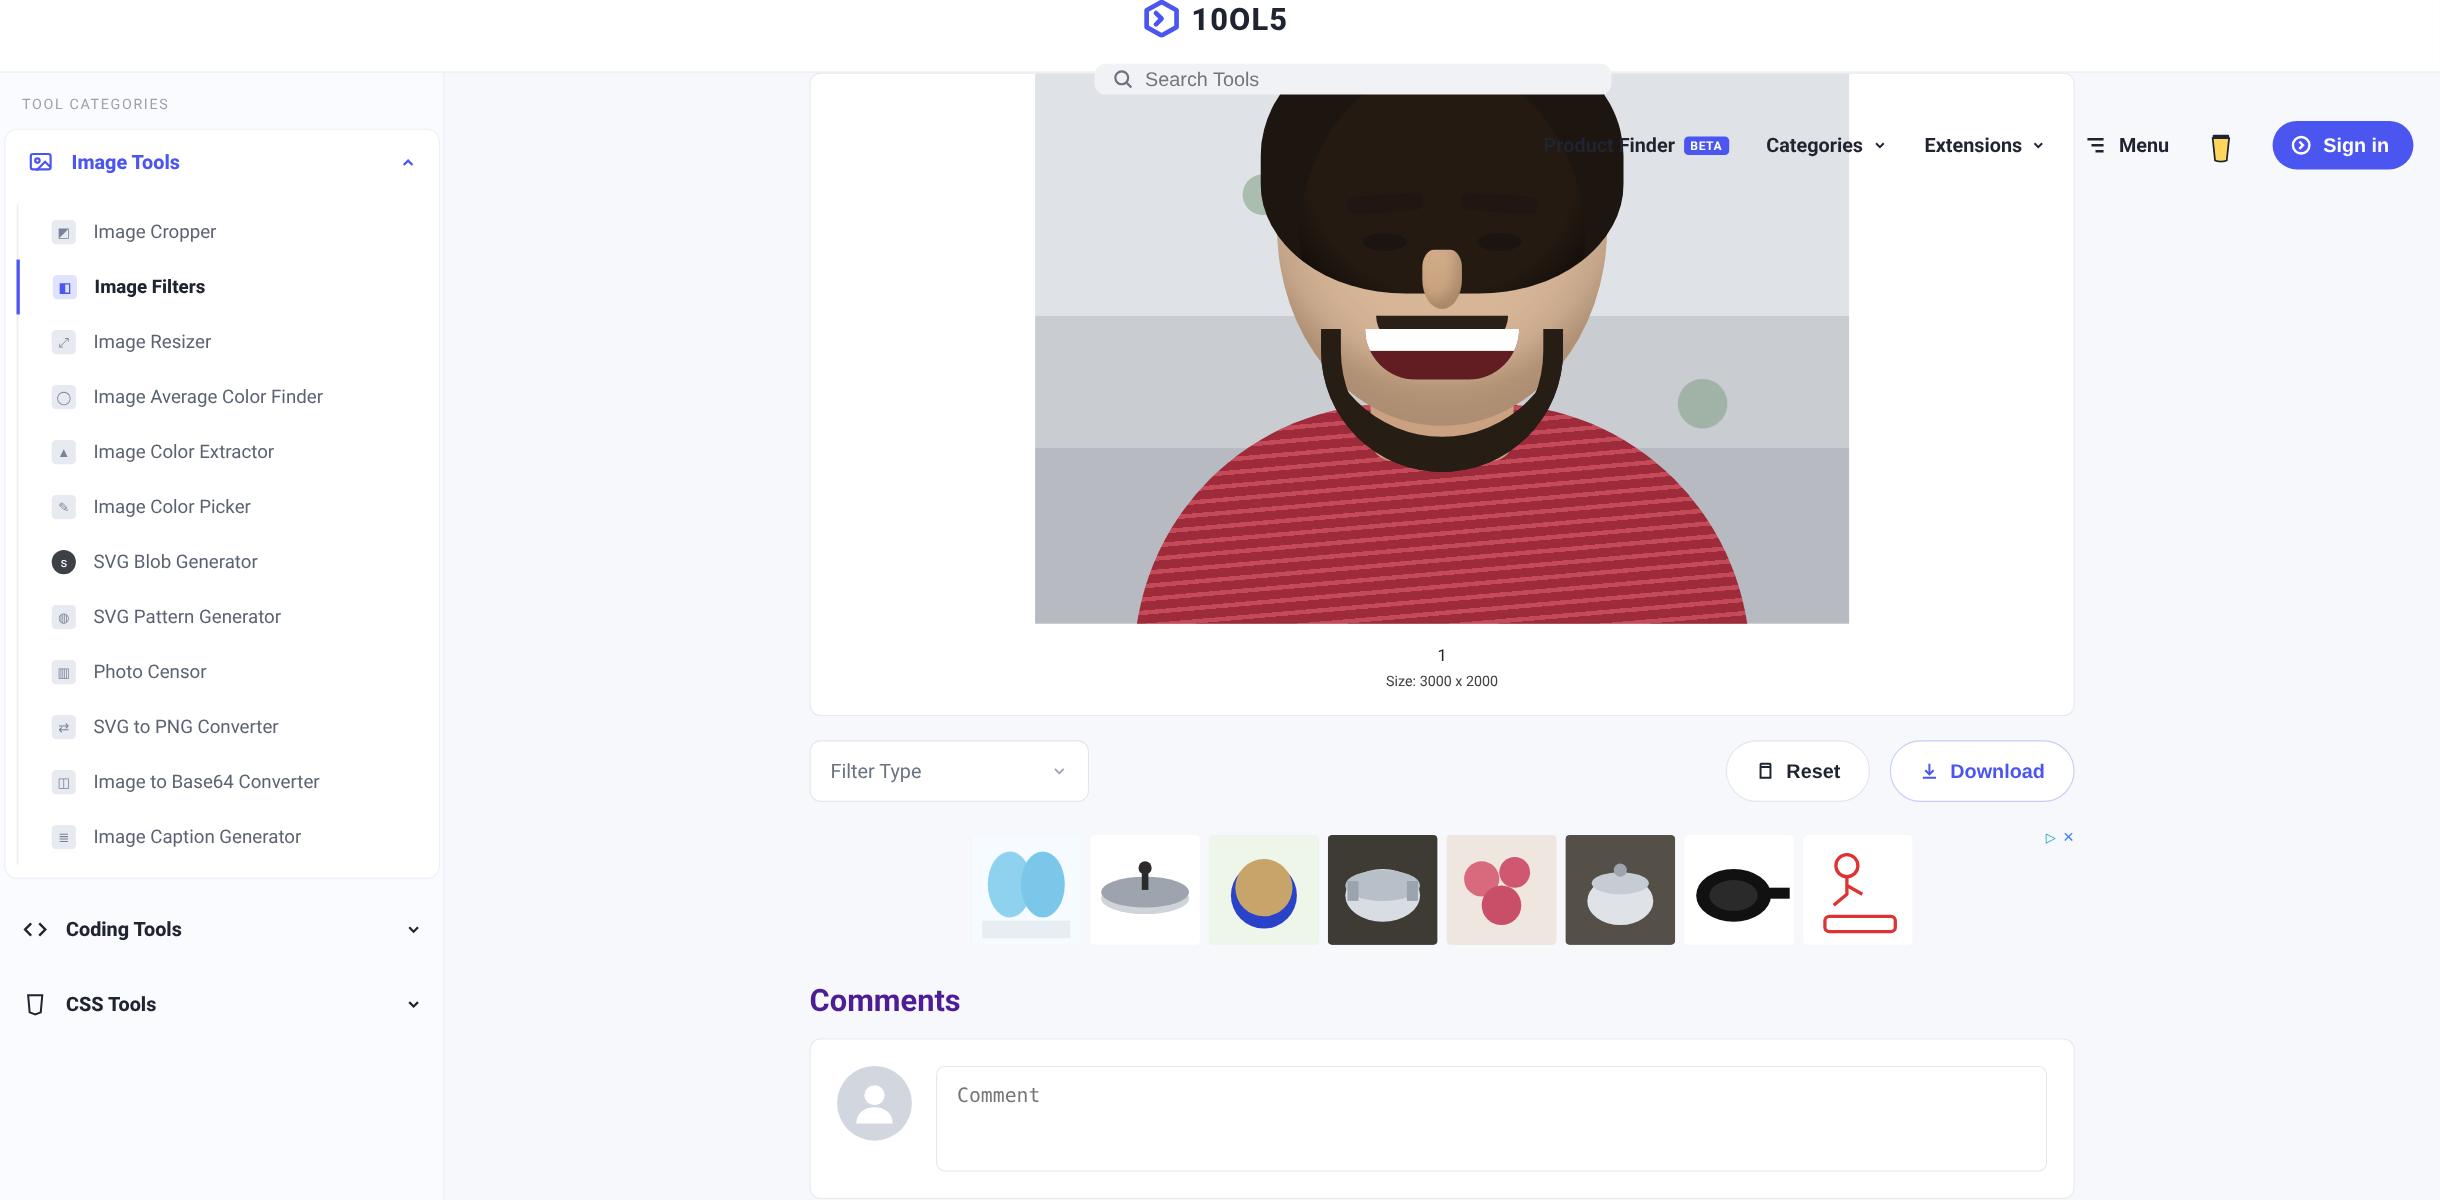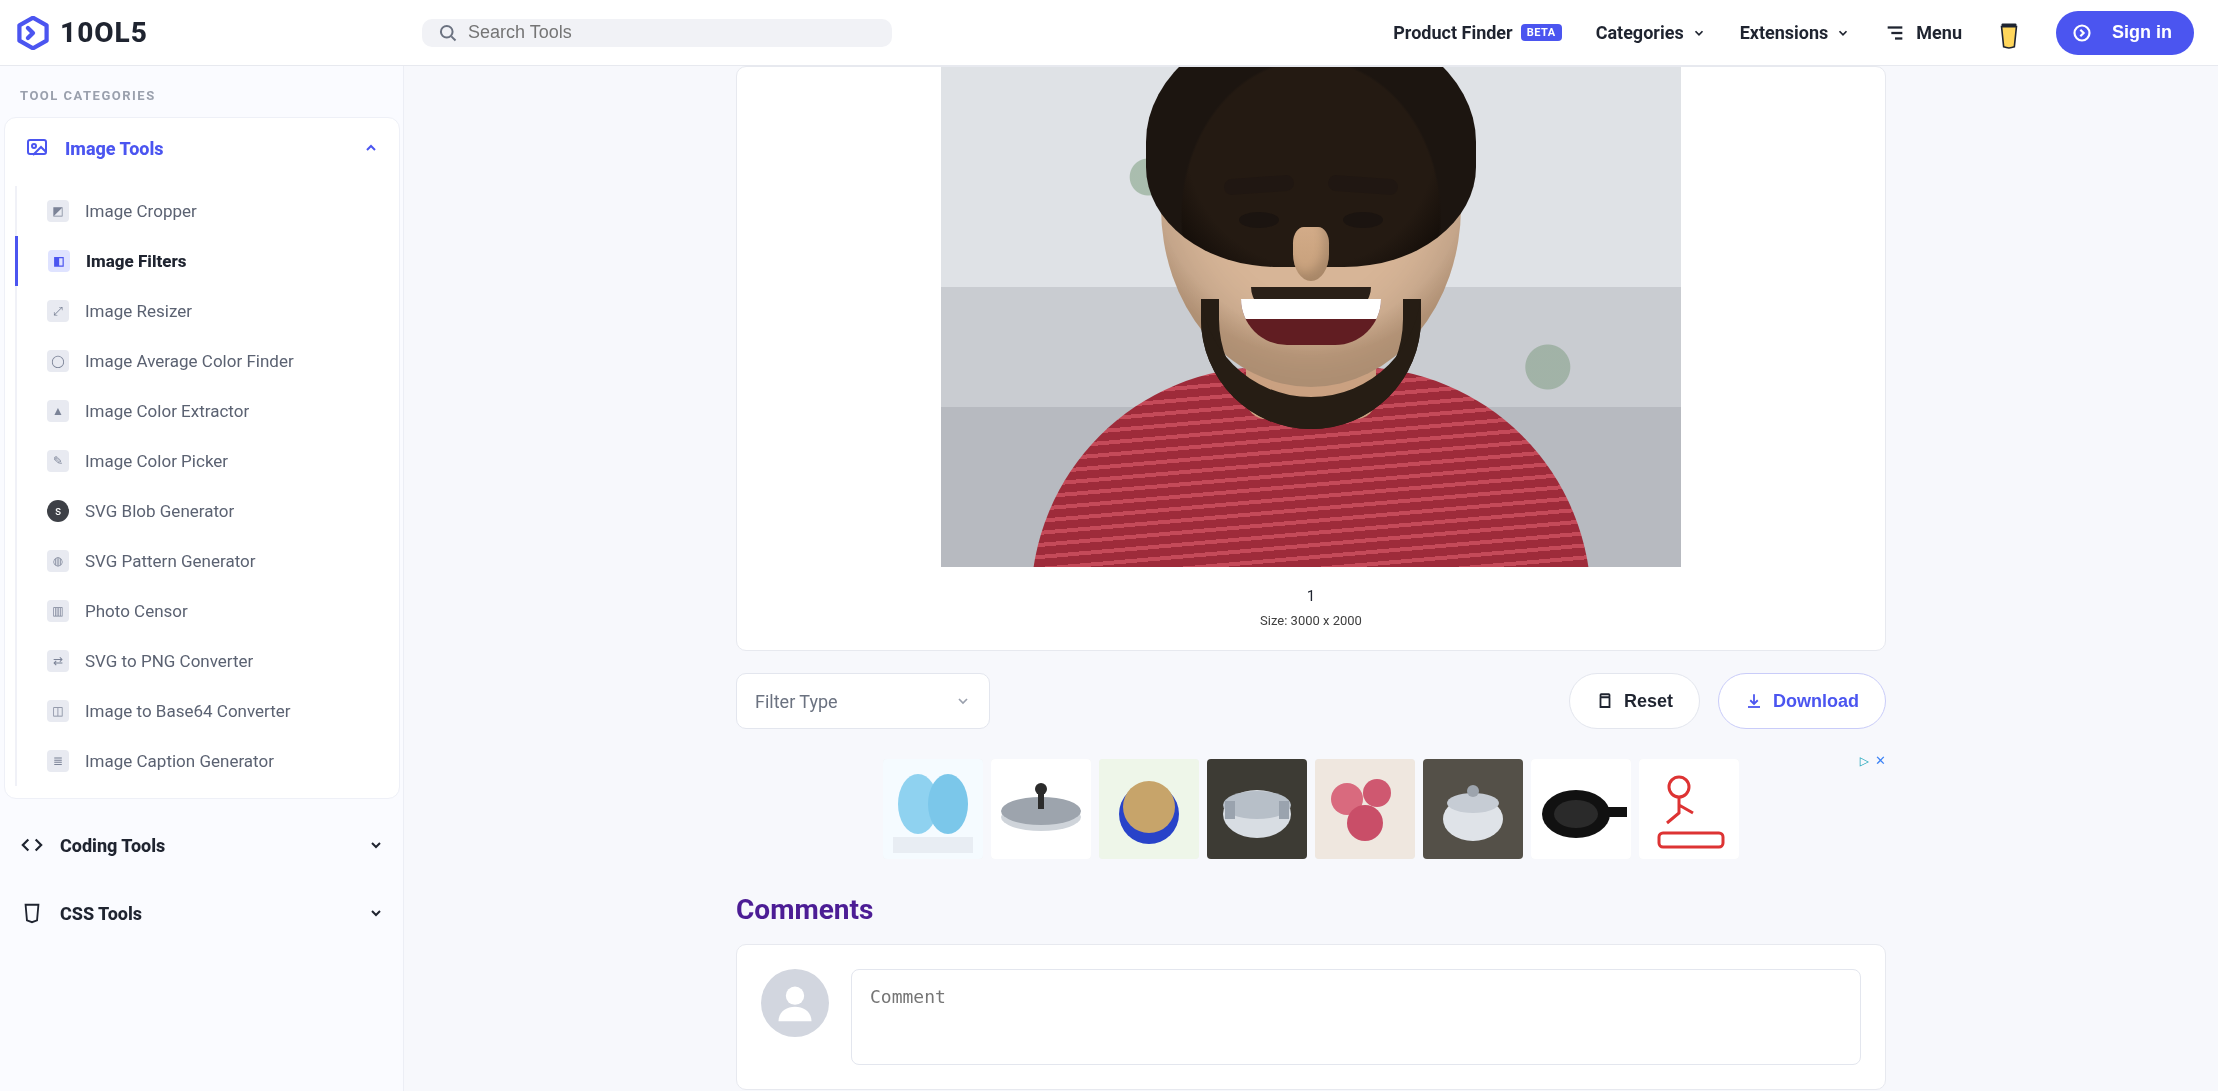--- a/index.html
+++ b/index.html
@@ -1,47 +1,47 @@
 <!DOCTYPE html>
 <html><head>
 <meta charset="utf-8">
 <style>
   * { box-sizing: border-box; margin: 0; padding: 0; }
   body { font-family: -apple-system, BlinkMacSystemFont, "Segoe UI", Roboto, Helvetica, Arial, sans-serif; background: #f7f8fc; color: #1f2430; overflow-x: hidden; }
   
   .header {
     position: sticky; top: 0; z-index: 10;
     height: 66px; background: #fff; border-bottom: 1px solid #e7e9ef;
-    display: flex; align-items: center; padding: 0 24px 0 16px; gap: 24px;
+    display: flex; align-items: center; padding: 0 24px 0 16px; gap: 24px; flex-direction: column;
   }
   .logo { display: flex; align-items: center; gap: 10px; font-weight: 800; font-size: 28px; letter-spacing: 1px; }
   .logo svg { flex-shrink: 0; }
   .search-wrap { width: 470px; margin-left: 250px; }
   .search {
     display: flex; align-items: center; gap: 10px;
     background: #f1f2f6; border-radius: 10px; height: 28px; padding: 0 16px;
     color: #6b7280; font-size: 18px;
   }
   .search input { border: none; background: transparent; outline: none; flex: 1; font-size: 18px; color: #1f2430; }
   .header-nav { margin-left: auto; display: flex; align-items: center; gap: 34px; }
   .nav-item { display: flex; align-items: center; gap: 8px; font-weight: 700; font-size: 18px; color: #1f2430; cursor: pointer; white-space: nowrap; }
   .beta { background: #4b55f0; color: #fff; font-size: 11px; font-weight: 700; padding: 2px 6px; border-radius: 4px; letter-spacing: .5px; }
   .chev-down { width: 14px; height: 14px; }
   .menu-btn { display: flex; align-items: center; gap: 10px; font-weight: 700; font-size: 18px; cursor: pointer; }
   .cup { width: 26px; height: 32px; cursor: pointer; }
   .signin {
-    display: flex; align-items: center; gap: 20px;
+    display: flex; align-items: center; gap: 10px;
     background: #4b55f0; color: #fff; border: none; border-radius: 999px;
     height: 44px; padding: 0 22px 0 16px; font-weight: 700; font-size: 18px; cursor: pointer;
   }
   
   .page { display: flex; }
   .sidebar { width: 404px; background: #fafbff; min-height: calc(100vh - 66px); border-right: 1px solid #eceef5; }
   .side-scroll { width: 404px; }
-  .cat-heading { padding: 22px 20px 14px; color: #9aa0ad; font-size: 13px; font-weight: 700; letter-spacing: 1.5px; }
+  .cat-heading { padding: 22px 20px 14px; color: #9aa0ad; font-size: 13px; font-weight: 400; letter-spacing: 1.5px; }
   .cat-block { background: #fff; border-radius: 12px; margin: 0 4px 12px 4px; overflow: hidden; border: 1px solid #eef0f7; }
   .cat-row {
     display: flex; align-items: center; gap: 16px; padding: 18px 20px;
     font-weight: 800; font-size: 18px; cursor: pointer;
   }
   .cat-row.active { color: #4b55f0; }
   .cat-row .grow { flex: 1; }
   .cat-row .ic { width: 24px; height: 24px; display: inline-flex; align-items: center; justify-content: center; }
   .sub-list { padding: 8px 0 12px 10px; }
   .sub-item {

